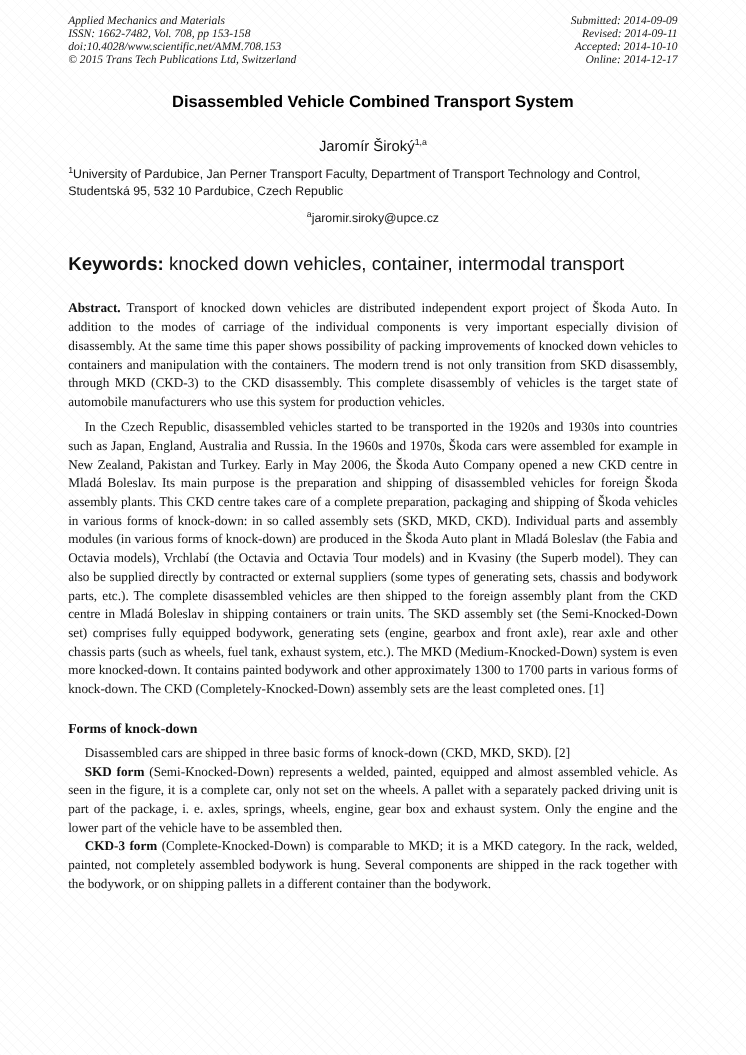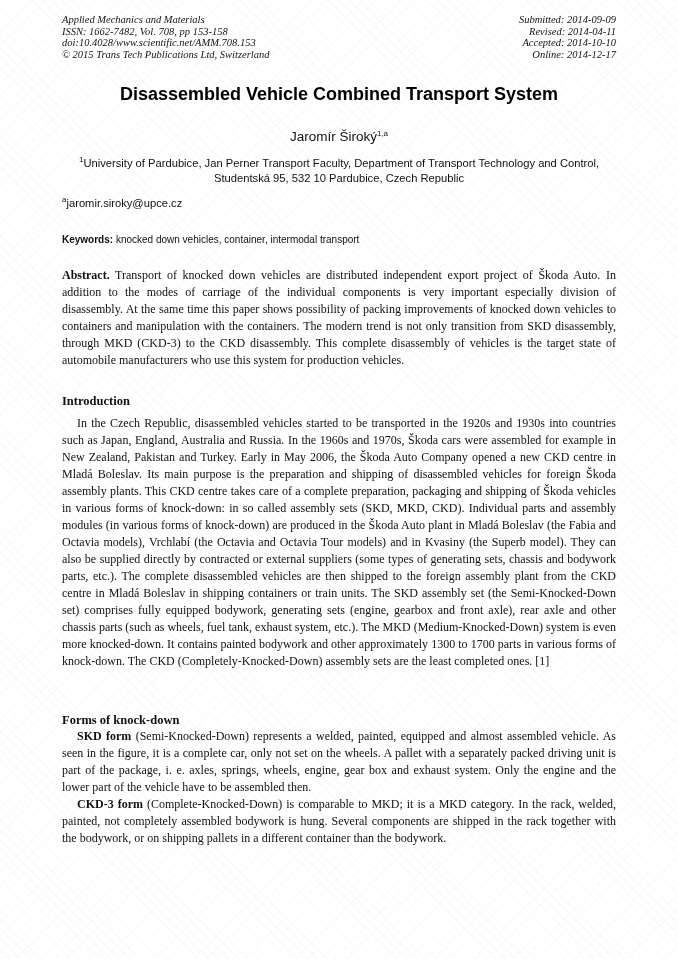--- a/index.html
+++ b/index.html
@@ -36,107 +36,108 @@
     color: #141414;
     gap: 20px;
   }
   .pub-right { text-align: right; }
   
   .title {
     margin-top: 24px;
     text-align: center;
     font-family: "Liberation Sans", sans-serif;
     font-weight: bold;
-    font-size: 18px;
+    font-size: 15px;
     color: #000;
   }
   .author {
     margin-top: 24px;
     text-align: center;
     font-family: "Liberation Sans", sans-serif;
     font-size: 13.5px;
   }
   .author sup, .affiliation sup, .email sup { font-size: 8px; vertical-align: super; line-height: 0; }
   .affiliation {
     margin: 12px auto 0 auto;
     max-width: 556px;
-    text-align: center;
+    text-align: left;
     font-family: "Liberation Sans", sans-serif;
     font-size: 11.2px;
     line-height: 15px;
   }
   .email {
     margin-top: 11px;
+    text-align: center;
     font-family: "Liberation Sans", sans-serif;
     font-size: 11.2px;
   }
   .keywords {
     margin-top: 25px;
     font-family: "Liberation Sans", sans-serif;
-    font-size: 10px;
+    font-size: 17px;
   }
   .keywords b { font-weight: bold; }
   
   .bodytext {
     font-size: 12px;
     line-height: 17px;
     text-align: justify;
   }
   .abstract { margin-top: 22px; }
   .abstract b { font-weight: bold; }
   .section-heading {
     font-size: 12.5px;
     font-weight: bold;
     font-family: "Liberation Serif", serif;
   }
   .h-intro { margin-top: 25px; }
-  .h-forms { margin-top: 43px; }
+  .h-forms { margin-top: 20px; }
   .para { margin-top: 6px; }
   .para.indent { text-indent: 15px; margin-top: 0; }
   .para.first { margin-top: 6px; }
 </style>
 </head>
 <body>
 
 <div class="watermark"></div>
 
 <div class="page">
 
   <header class="pub-header">
     <div class="pub-left">
       <div>Applied Mechanics and Materials</div>
       <div>ISSN: 1662-7482, Vol. 708, pp 153-158</div>
       <div>doi:10.4028/www.scientific.net/AMM.708.153</div>
       <div>© 2015 Trans Tech Publications Ltd, Switzerland</div>
     </div>
     <div class="pub-right">
       <div>Submitted: 2014-09-09</div>
-      <div>Revised: 2014-04-11</div>
+      <div>Revised: 2014-09-11</div>
       <div>Accepted: 2014-10-10</div>
       <div>Online: 2014-12-17</div>
     </div>
   </header>
 
   <h1 class="title">Disassembled Vehicle Combined Transport System</h1>
 
   <div class="author"><span>Jaromír Široký</span><sup>1,a</sup></div>
 
   <div class="affiliation"><sup>1</sup><span>University of Pardubice, Jan Perner Transport Faculty, Department of Transport Technology and Control, Studentská 95, 532 10 Pardubice, Czech Republic</span></div>
 
   <div class="email"><sup>a</sup><span>jaromir.siroky@upce.cz</span></div>
 
   <div class="keywords"><b>Keywords:</b><span> knocked down vehicles, container, intermodal transport</span></div>
 
   <p class="bodytext abstract"><b>Abstract.</b><span> Transport of knocked down vehicles are distributed independent export project of Škoda Auto. In addition to the modes of carriage of the individual components is very important especially division of disassembly. At the same time this paper shows possibility of packing improvements of knocked down vehicles to containers and manipulation with the containers. The modern trend is not only transition from SKD disassembly, through MKD (CKD-3) to the CKD disassembly. This complete disassembly of vehicles is the target state of automobile manufacturers who use this system for production vehicles.</span></p>
 
-  <h2 class="section-heading h-intro">Introduction</h2>
 
   <p class="bodytext para indent first">In the Czech Republic, disassembled vehicles started to be transported in the 1920s and 1930s into countries such as Japan, England, Australia and Russia. In the 1960s and 1970s, Škoda cars were assembled for example in New Zealand, Pakistan and Turkey. Early in May 2006, the Škoda Auto Company opened a new CKD centre in Mladá Boleslav. Its main purpose is the preparation and shipping of disassembled vehicles for foreign Škoda assembly plants. This CKD centre takes care of a complete preparation, packaging and shipping of Škoda vehicles in various forms of knock-down: in so called assembly sets (SKD, MKD, CKD). Individual parts and assembly modules (in various forms of knock-down) are produced in the Škoda Auto plant in Mladá Boleslav (the Fabia and Octavia models), Vrchlabí (the Octavia and Octavia Tour models) and in Kvasiny (the Superb model). They can also be supplied directly by contracted or external suppliers (some types of generating sets, chassis and bodywork parts, etc.). The complete disassembled vehicles are then shipped to the foreign assembly plant from the CKD centre in Mladá Boleslav in shipping containers or train units. The SKD assembly set (the Semi-Knocked-Down set) comprises fully equipped bodywork, generating sets (engine, gearbox and front axle), rear axle and other chassis parts (such as wheels, fuel tank, exhaust system, etc.). The MKD (Medium-Knocked-Down) system is even more knocked-down. It contains painted bodywork and other approximately 1300 to 1700 parts in various forms of knock-down. The CKD (Completely-Knocked-Down) assembly sets are the least completed ones. [1]</p>
 
   <h2 class="section-heading h-forms">Forms of knock-down</h2>
 
+  <p class="bodytext para indent first">Disassembled cars are shipped in three basic forms of knock-down (CKD, MKD, SKD). [2]</p>
 
   <p class="bodytext para indent"><b>SKD form</b><span> (Semi-Knocked-Down) represents a welded, painted, equipped and almost assembled vehicle. As seen in the figure, it is a complete car, only not set on the wheels. A pallet with a separately packed driving unit is part of the package, i. e. axles, springs, wheels, engine, gear box and exhaust system. Only the engine and the lower part of the vehicle have to be assembled then.</span></p>
 
   <p class="bodytext para indent"><b>CKD-3 form</b><span> (Complete-Knocked-Down) is comparable to MKD; it is a MKD category. In the rack, welded, painted, not completely assembled bodywork is hung. Several components are shipped in the rack together with the bodywork, or on shipping pallets in a different container than the bodywork.</span></p>
 
 
 </div>
 
 </body></html>

